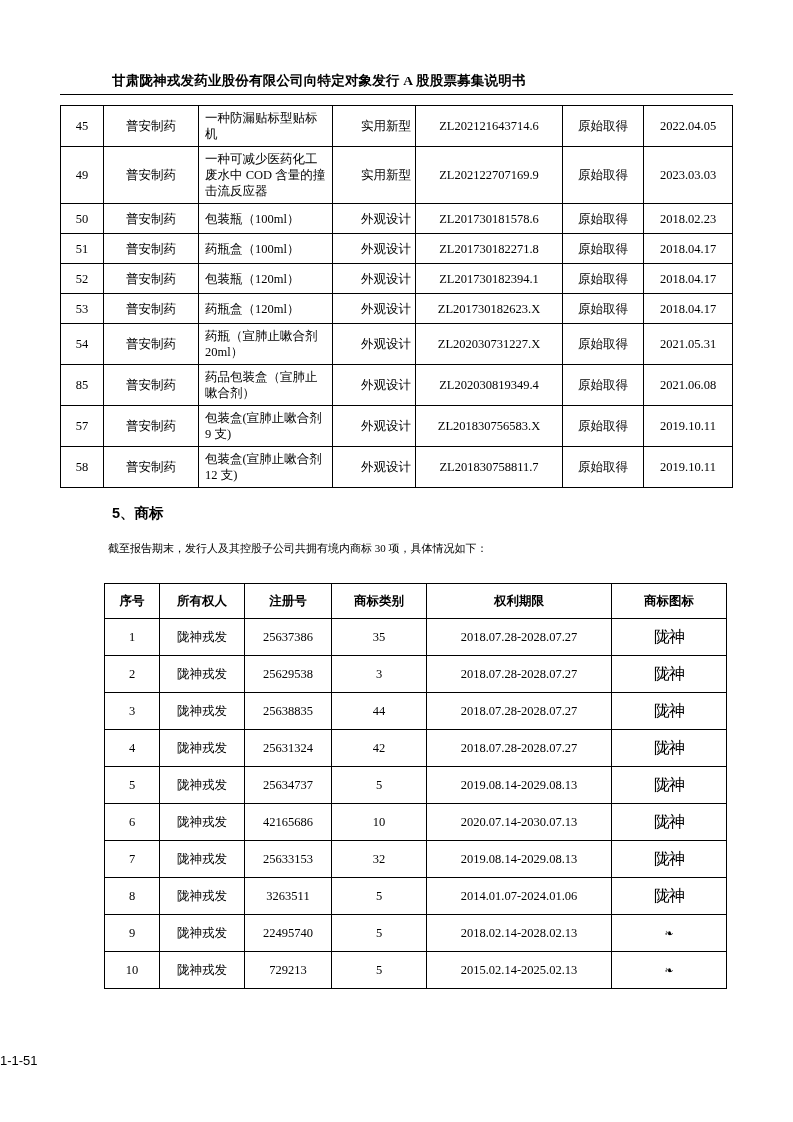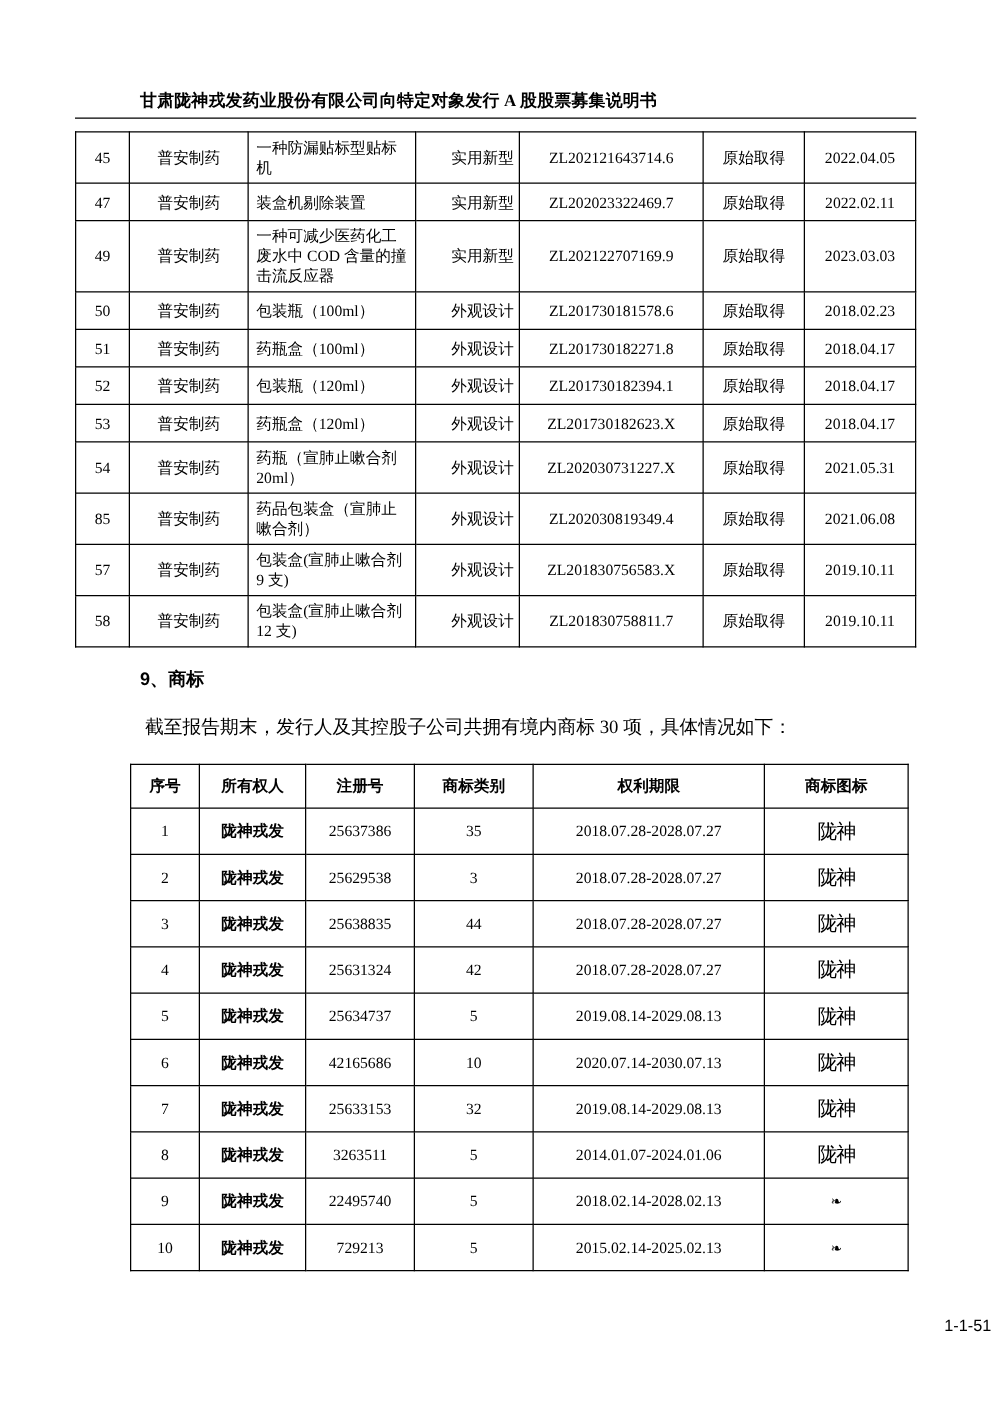--- a/index.html
+++ b/index.html
@@ -62,31 +62,31 @@
   .tbl-patent td.c-date { text-align: center; width: 80px; }
 
   
   .sect-title {
     font-size: 14.5px;
     font-weight: bold;
     margin: 16px 0 0 52px;
     font-family: "Liberation Sans", sans-serif;
   }
   .para {
-    font-size: 15px;
+    font-size: 11px;
     margin-top: 14px;
     line-height: 2.0;
     text-indent: 2em;
     padding: 0 14px 0 26px;
     text-align: justify;
   }
 
   
   .tm-wrap {
-    margin-top: 14px;
+    margin-top: 24px;
     padding: 0 44px;
   }
   .tbl-tm {
     border-top: 1.6px solid #000;
     border-bottom: 1.6px solid #000;
   }
   .tbl-tm th, .tbl-tm td {
     border: 0.8px solid #000;
     font-size: 12.5px;
     text-align: center;
@@ -94,21 +94,21 @@
     height: 26px;
     vertical-align: middle;
   }
   .tbl-tm th {
     font-weight: bold;
     font-family: "Liberation Sans", sans-serif;
     font-size: 12.5px;
     height: 24px;
   }
   .tm-c1 { width: 50px; }
-  .tm-c2 { width: 80px; font-weight: bold; }
+  .tm-c2 { width: 80px; }
   .tm-c3 { width: 82px; }
   .tm-c4 { width: 90px; }
   .tm-c5 { width: 180px; }
   .tm-c6 { width: 110px; }
 
   .logo {
     display: inline-block;
     font-size: 11px;
     line-height: 1;
     font-family: "Liberation Serif", serif;
@@ -118,21 +118,21 @@
     letter-spacing: -1px;
     font-size: 16px;
   }
 
   
   .footer {
     position: absolute;
     left: 0;
     right: 0;
     bottom: 54px;
-    text-align: right;
+    text-align: left;
     font-size: 13px;
     font-family: "Liberation Sans", sans-serif;
   }
 </style>
 </head>
 <body>
 
 <div class="page">
 
   <div class="header">
@@ -145,29 +145,20 @@
         <tr>
           <td class="c-no">45</td>
           <td class="c-owner">普安制药</td>
           <td class="c-name">一种防漏贴标型贴标机</td>
           <td class="c-type">实用新型</td>
           <td class="c-code">ZL202121643714.6</td>
           <td class="c-src">原始取得</td>
           <td class="c-date">2022.04.05</td>
         </tr>
         <tr>
-          <td class="c-no">47</td>
-          <td class="c-owner">普安制药</td>
-          <td class="c-name">装盒机剔除装置</td>
-          <td class="c-type">实用新型</td>
-          <td class="c-code">ZL202023322469.7</td>
-          <td class="c-src">原始取得</td>
-          <td class="c-date">2022.02.11</td>
-        </tr>
-        <tr>
           <td class="c-no">49</td>
           <td class="c-owner">普安制药</td>
           <td class="c-name">一种可减少医药化工废水中 COD 含量的撞击流反应器</td>
           <td class="c-type">实用新型</td>
           <td class="c-code">ZL202122707169.9</td>
           <td class="c-src">原始取得</td>
           <td class="c-date">2023.03.03</td>
         </tr>
         <tr>
           <td class="c-no">50</td>
@@ -237,21 +228,21 @@
           <td class="c-owner">普安制药</td>
           <td class="c-name">包装盒(宣肺止嗽合剂 12 支)</td>
           <td class="c-type">外观设计</td>
           <td class="c-code">ZL201830758811.7</td>
           <td class="c-src">原始取得</td>
           <td class="c-date">2019.10.11</td>
         </tr>
       </tbody>
   </table>
 
-  <div class="sect-title">9、商标</div>
+  <div class="sect-title">5、商标</div>
 
   <div class="para">截至报告期末，发行人及其控股子公司共拥有境内商标 30 项，具体情况如下：</div>
 
   <div class="tm-wrap">
     <table class="tbl-tm">
       <thead>
         <tr>
           <th class="tm-c1">序号</th>
           <th class="tm-c2">所有权人</th>
           <th class="tm-c3">注册号</th>

